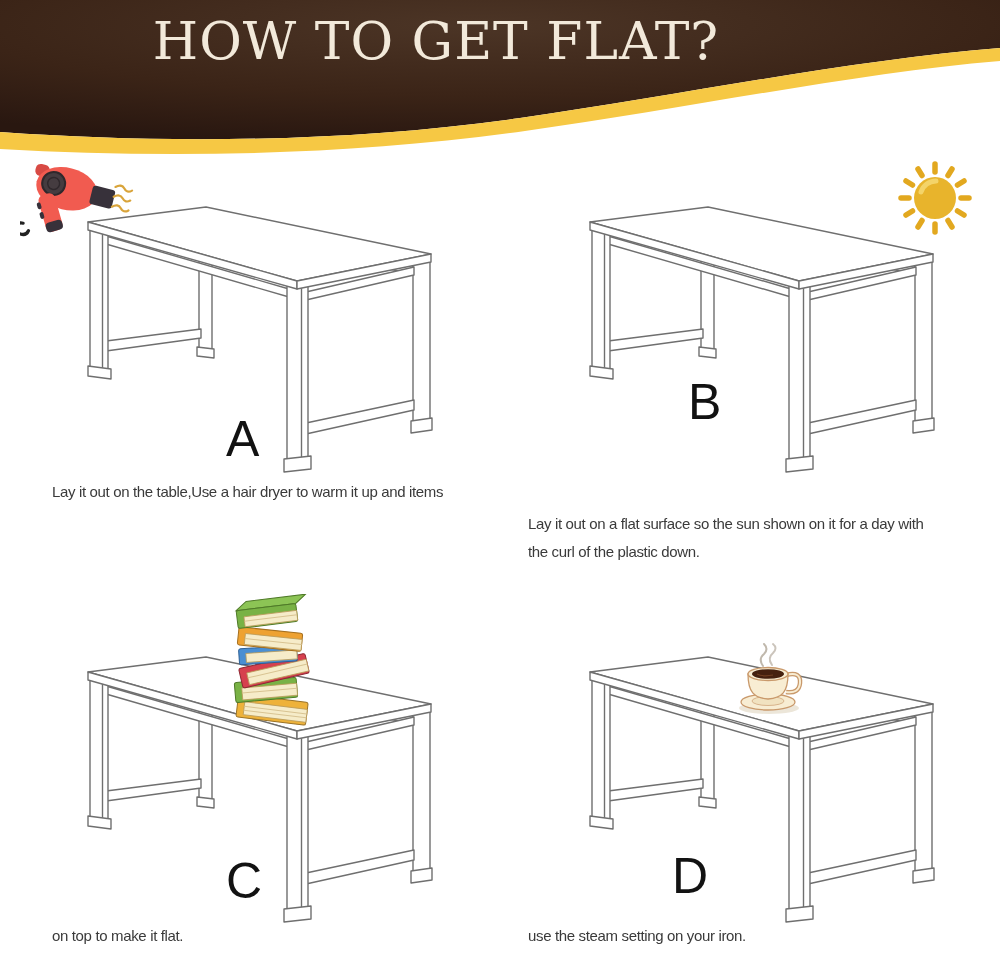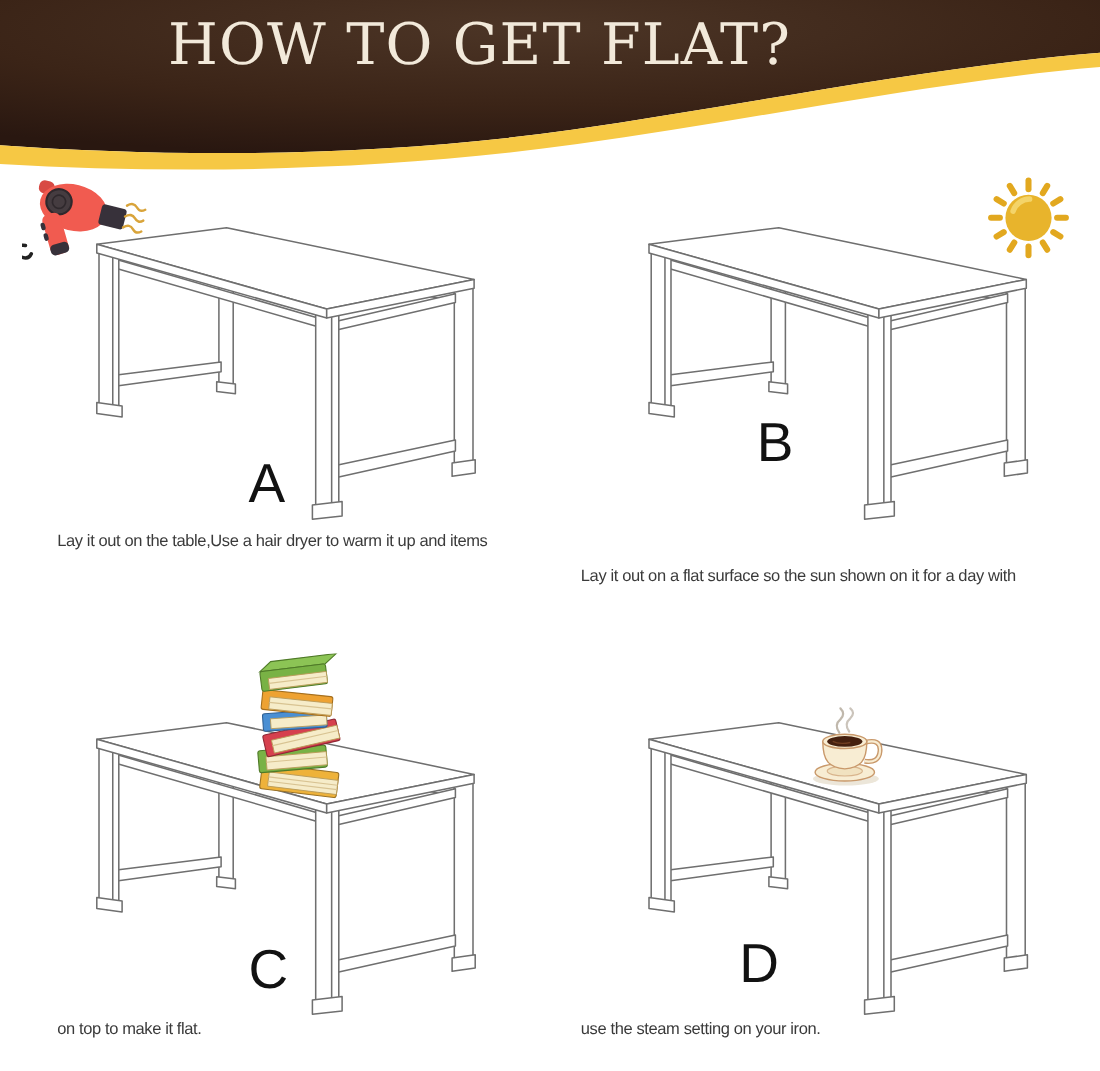--- a/index.html
+++ b/index.html
@@ -157,20 +157,21 @@
         <line x1="69.5" y1="32" x2="76" y2="28"></line>
       </g>
       <circle cx="47" cy="45" r="21" fill="#e8b42c"></circle>
       <path d="M33,39 a16,16 0 0 1 15,-11" stroke="#f4d469" stroke-width="5" fill="none" stroke-linecap="round"></path>
     </svg>
 
     <div class="letter" style="left:688px;top:377px;">B</div>
 
     <div class="caption" style="left:528px;top:496px;margin-top:14px;">
       <span class="line">Lay it out on a flat surface so the sun shown on it for a day with</span>
+      <span class="line">the curl of the plastic down.</span>
     </div>
   </div>
 
   <div>
     <div class="table-slot" style="left:80px;top:640px;">
   <svg width="372" height="292" viewBox="0 0 372 292">
     <g stroke="#6f6f6f" stroke-width="1.4" fill="#ffffff" stroke-linejoin="round">
 
       <path d="M132,34 L333,76 L333,84 L132,42 Z"></path>
 

